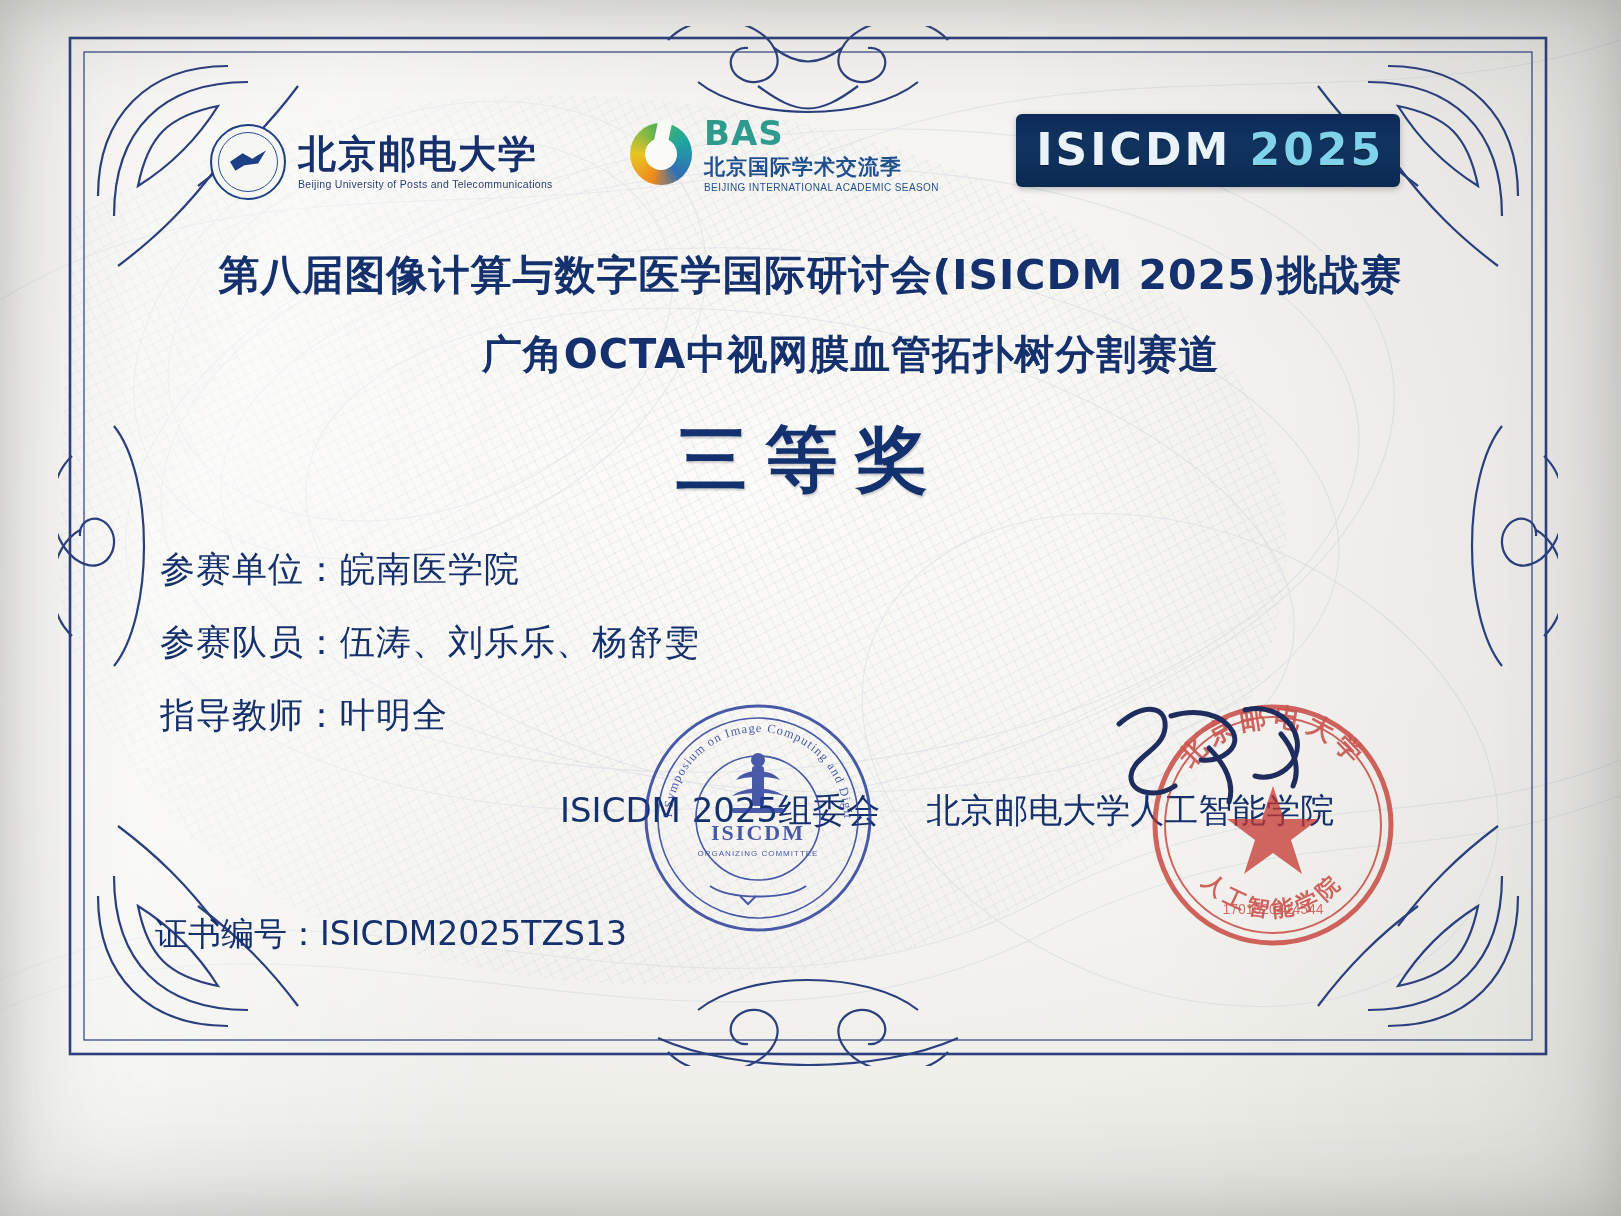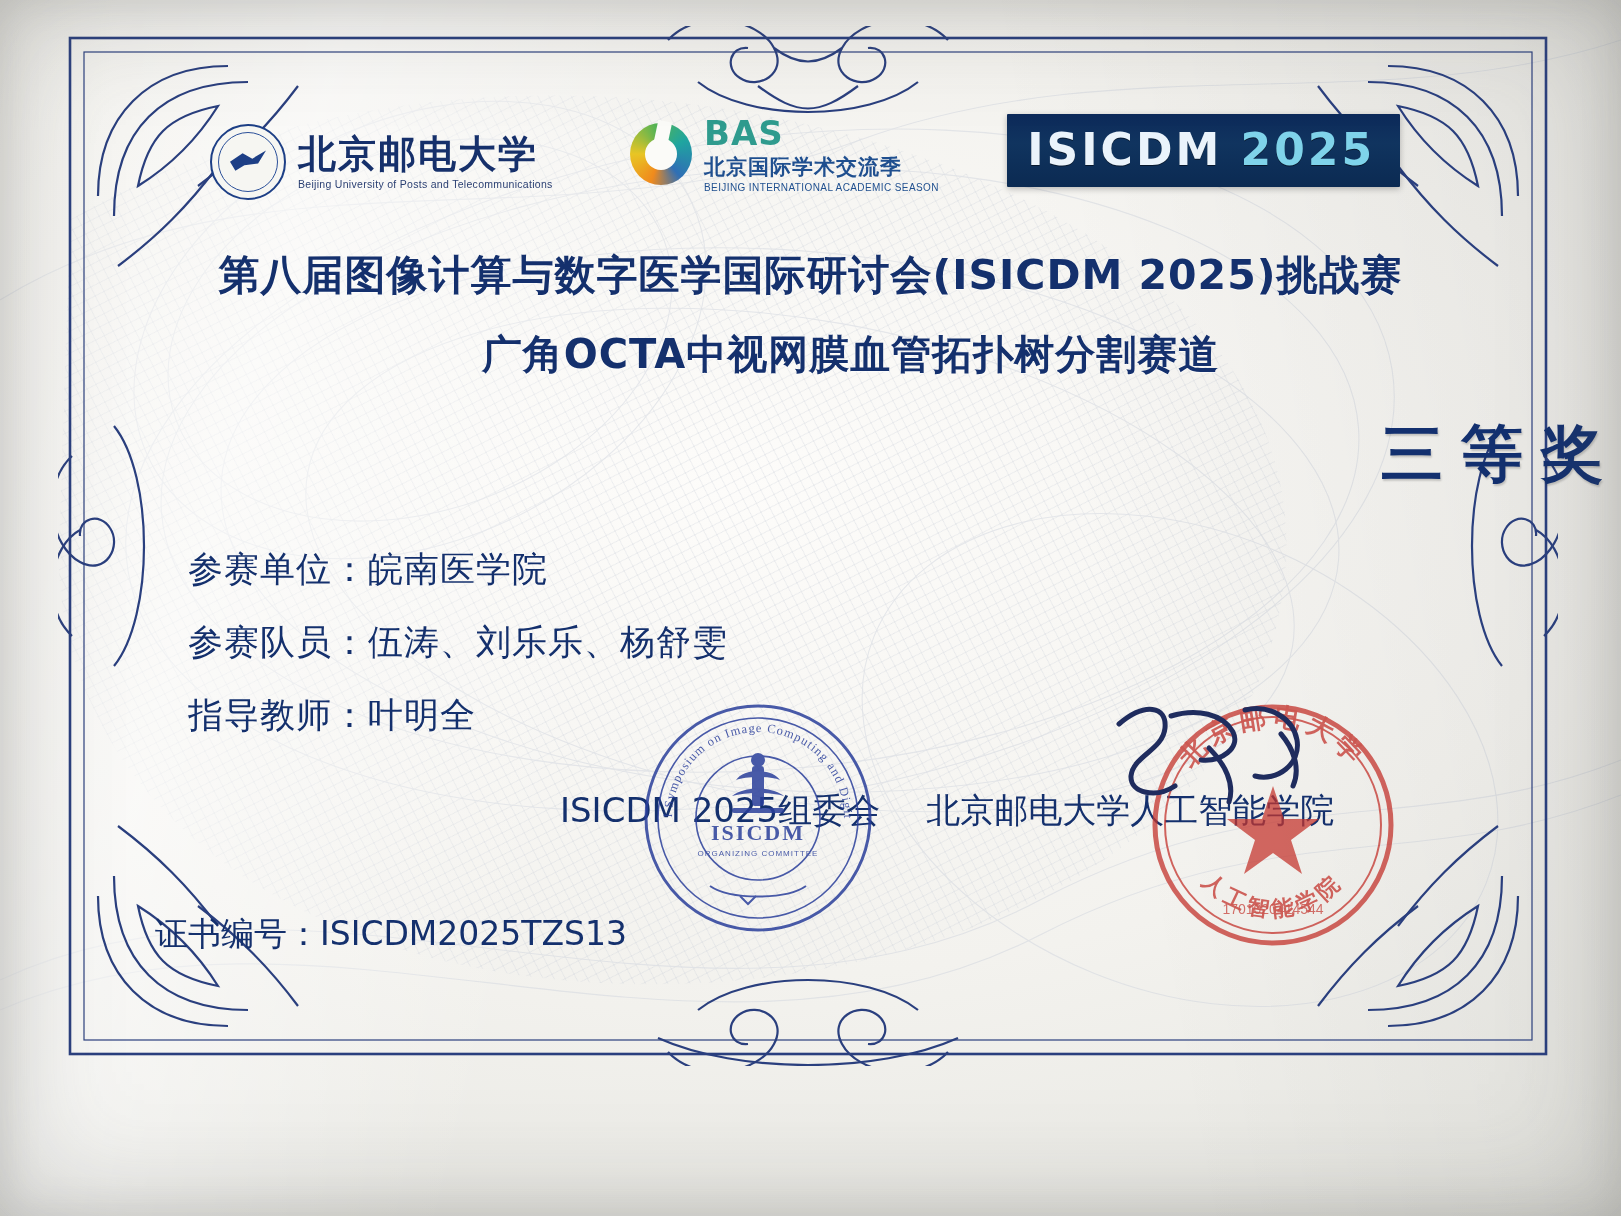--- a/index.html
+++ b/index.html
@@ -169,22 +169,22 @@
     font-size: 10px;
     color: #1f4f8f;
     letter-spacing: .4px;
     margin-top: 3px;
   }
 
   .logo-isicdm {
     position: absolute;
     right: 0; top: 6px;
     background: linear-gradient(180deg,#0d2a5a 0%, #10345f 40%, #0b2a52 100%);
-    padding: 10px 25px 12px 20px;
-    border-radius: 1px;
+    padding: 10px 16px 12px 20px;
+    border-radius: 6px;
     box-shadow: 0 2px 6px rgba(0,0,0,.25);
   }
   .logo-isicdm .txt {
     font-family: "DejaVu Sans", sans-serif;
     font-weight: 700;
     font-size: 44px;
     letter-spacing: 3px;
     color: #eaf3fb;
     white-space: nowrap;
     text-shadow: 0 1px 0 rgba(0,0,0,.5);
@@ -202,41 +202,41 @@
     letter-spacing: 1px;
     text-shadow: 0 1px 0 rgba(255,255,255,.6);
   }
   .title-main { top: 248px; font-size: 41px; }
   .title-sub  { top: 327px; font-size: 40px; padding-left: 40px; }
 
   .award-name {
     position: absolute;
     top: 412px;
     width: 100%;
-    text-align: right;
+    text-align: center;
     font-family: "DejaVu Serif", "Liberation Serif", serif;
     font-weight: 700;
-    font-size: 62px;
+    font-size: 72px;
     letter-spacing: 18px;
     color: #13306f;
     text-shadow: 1px 2px 2px rgba(0,0,0,.18);
   }
 
   
   .details {
     position: absolute;
     left: 160px;
     top: 552px;
     color: #14306d;
     font-size: 35px;
     line-height: 1.0;
     font-family: "DejaVu Sans", "Liberation Sans", sans-serif;
   }
   .details .row { margin-bottom: 38px; white-space: nowrap; }
-  .details .label { letter-spacing: 1px; margin-left: 28px; }
+  .details .label { letter-spacing: 1px; }
   .details .value { letter-spacing: 1px; }
 
   .cert-number {
     position: absolute;
     left: 155px;
     top: 912px;
     color: #14306d;
     font-size: 33px;
     white-space: nowrap;
     font-family: "DejaVu Sans", "Liberation Sans", sans-serif;

